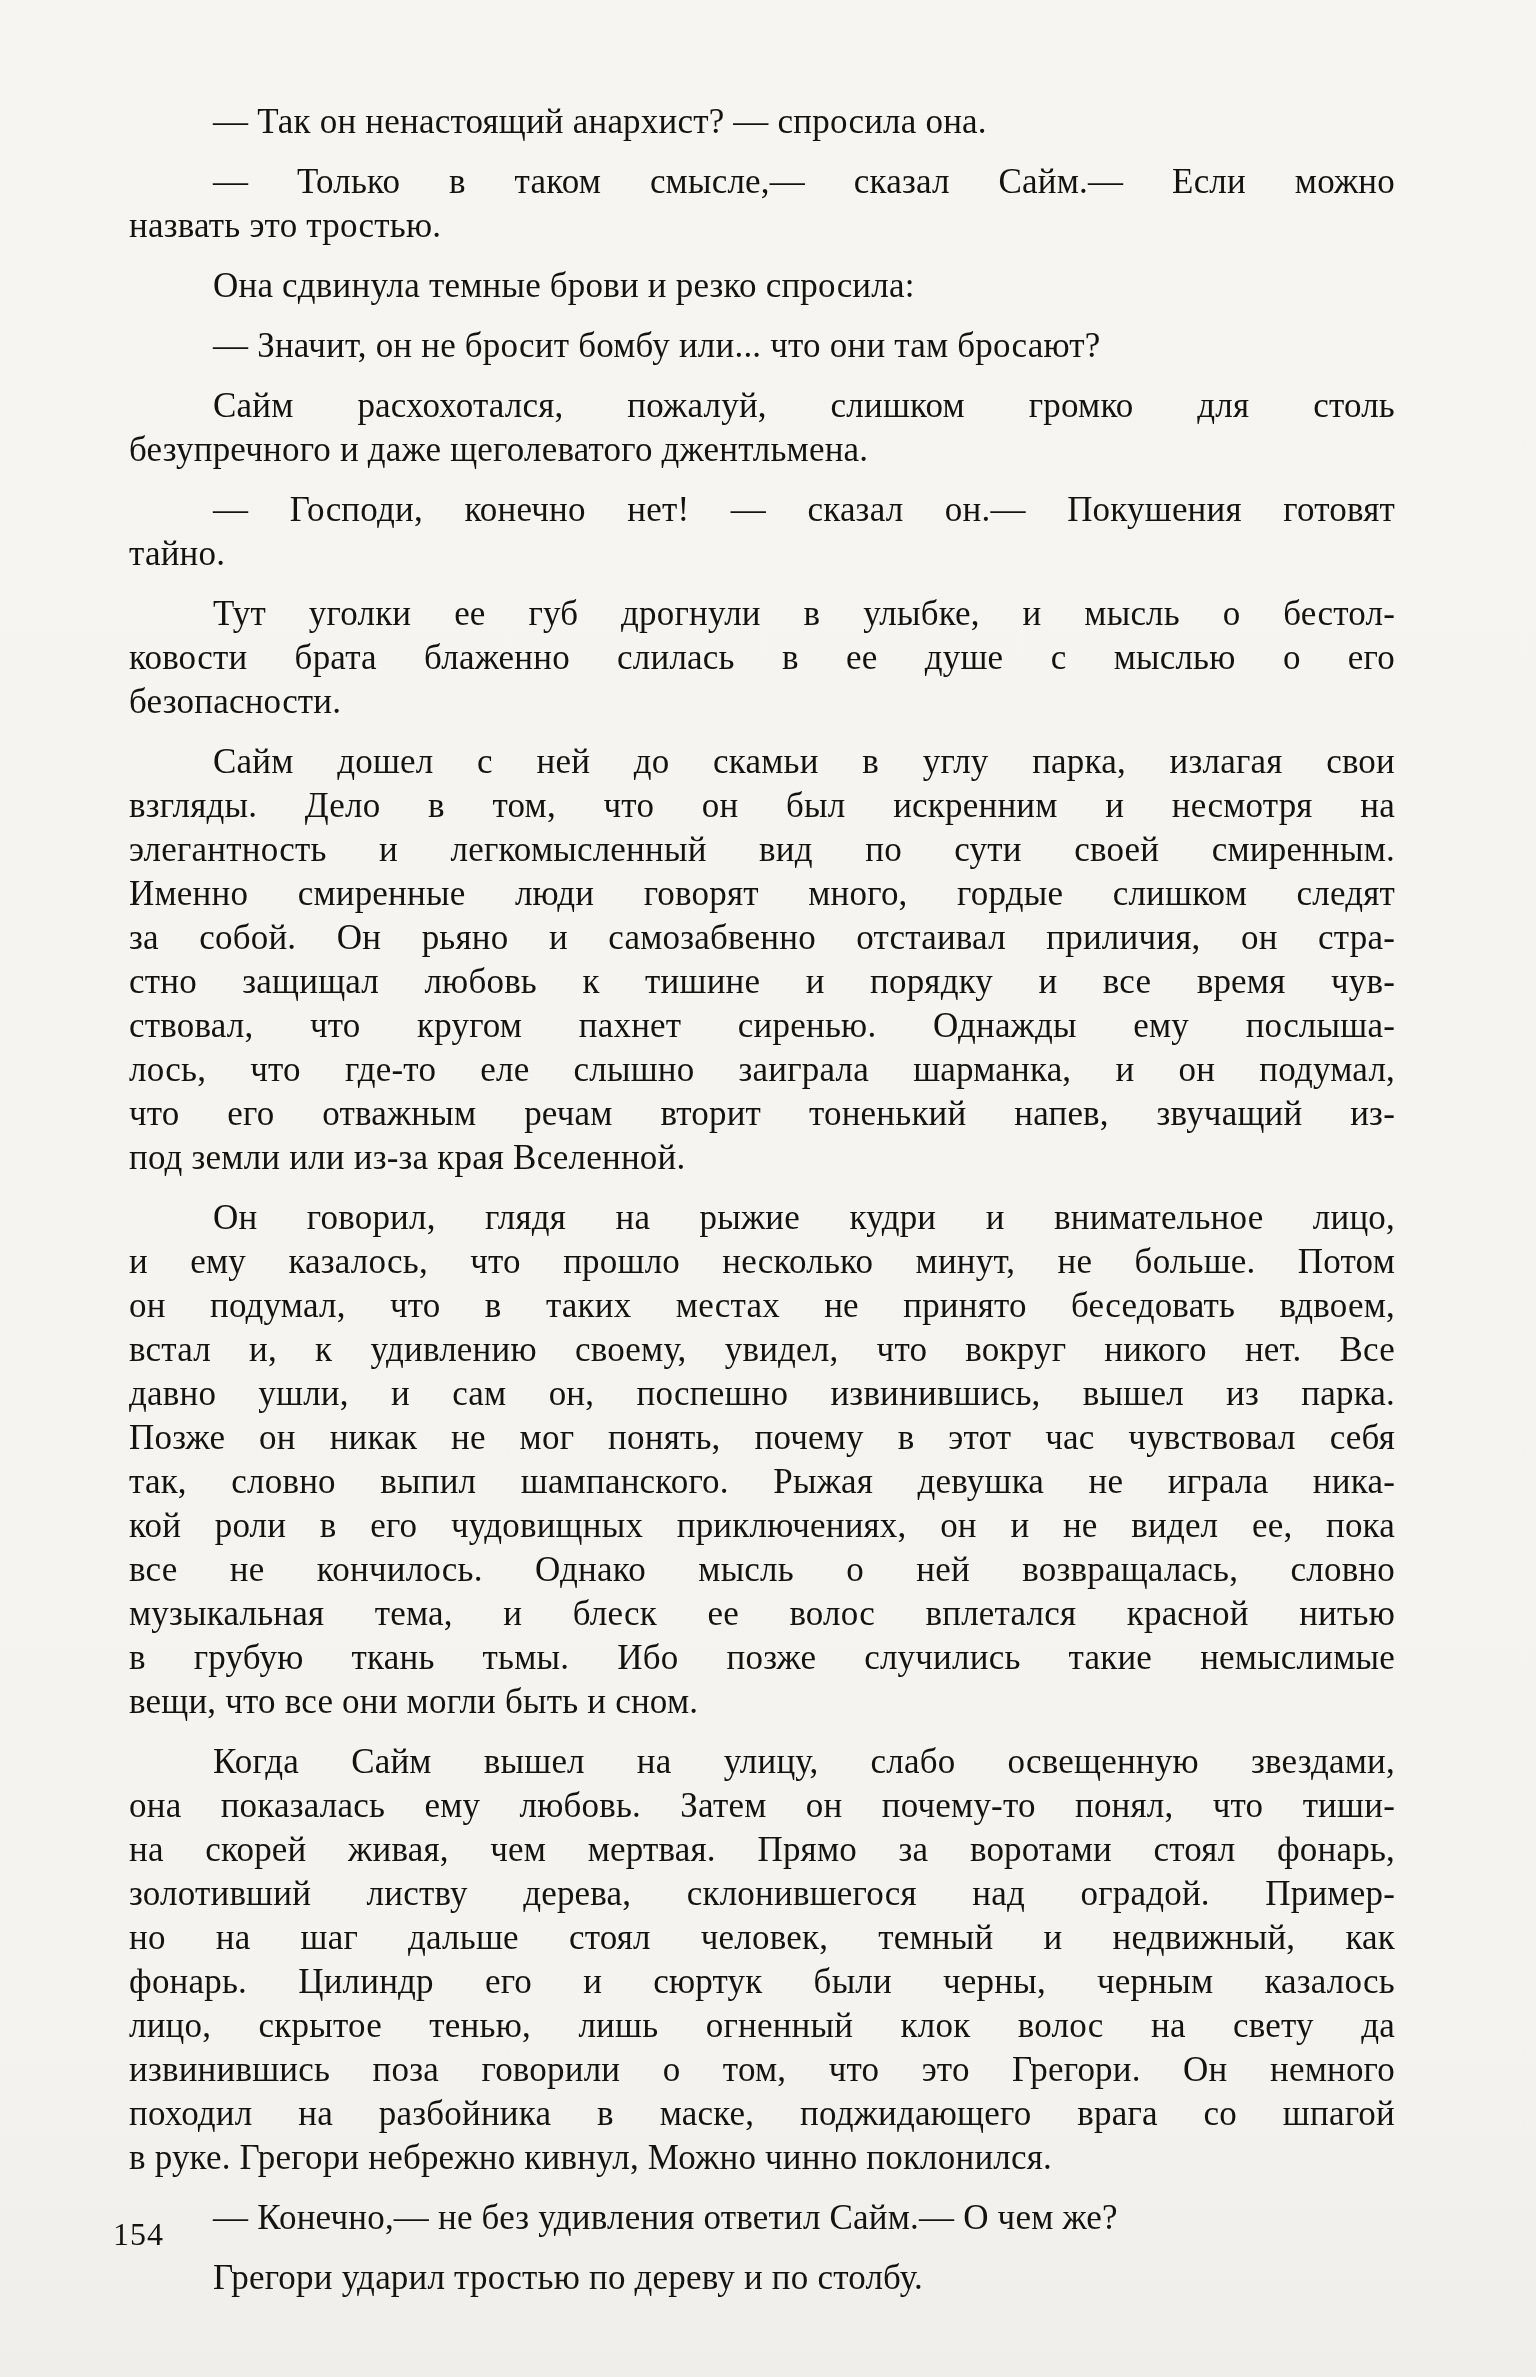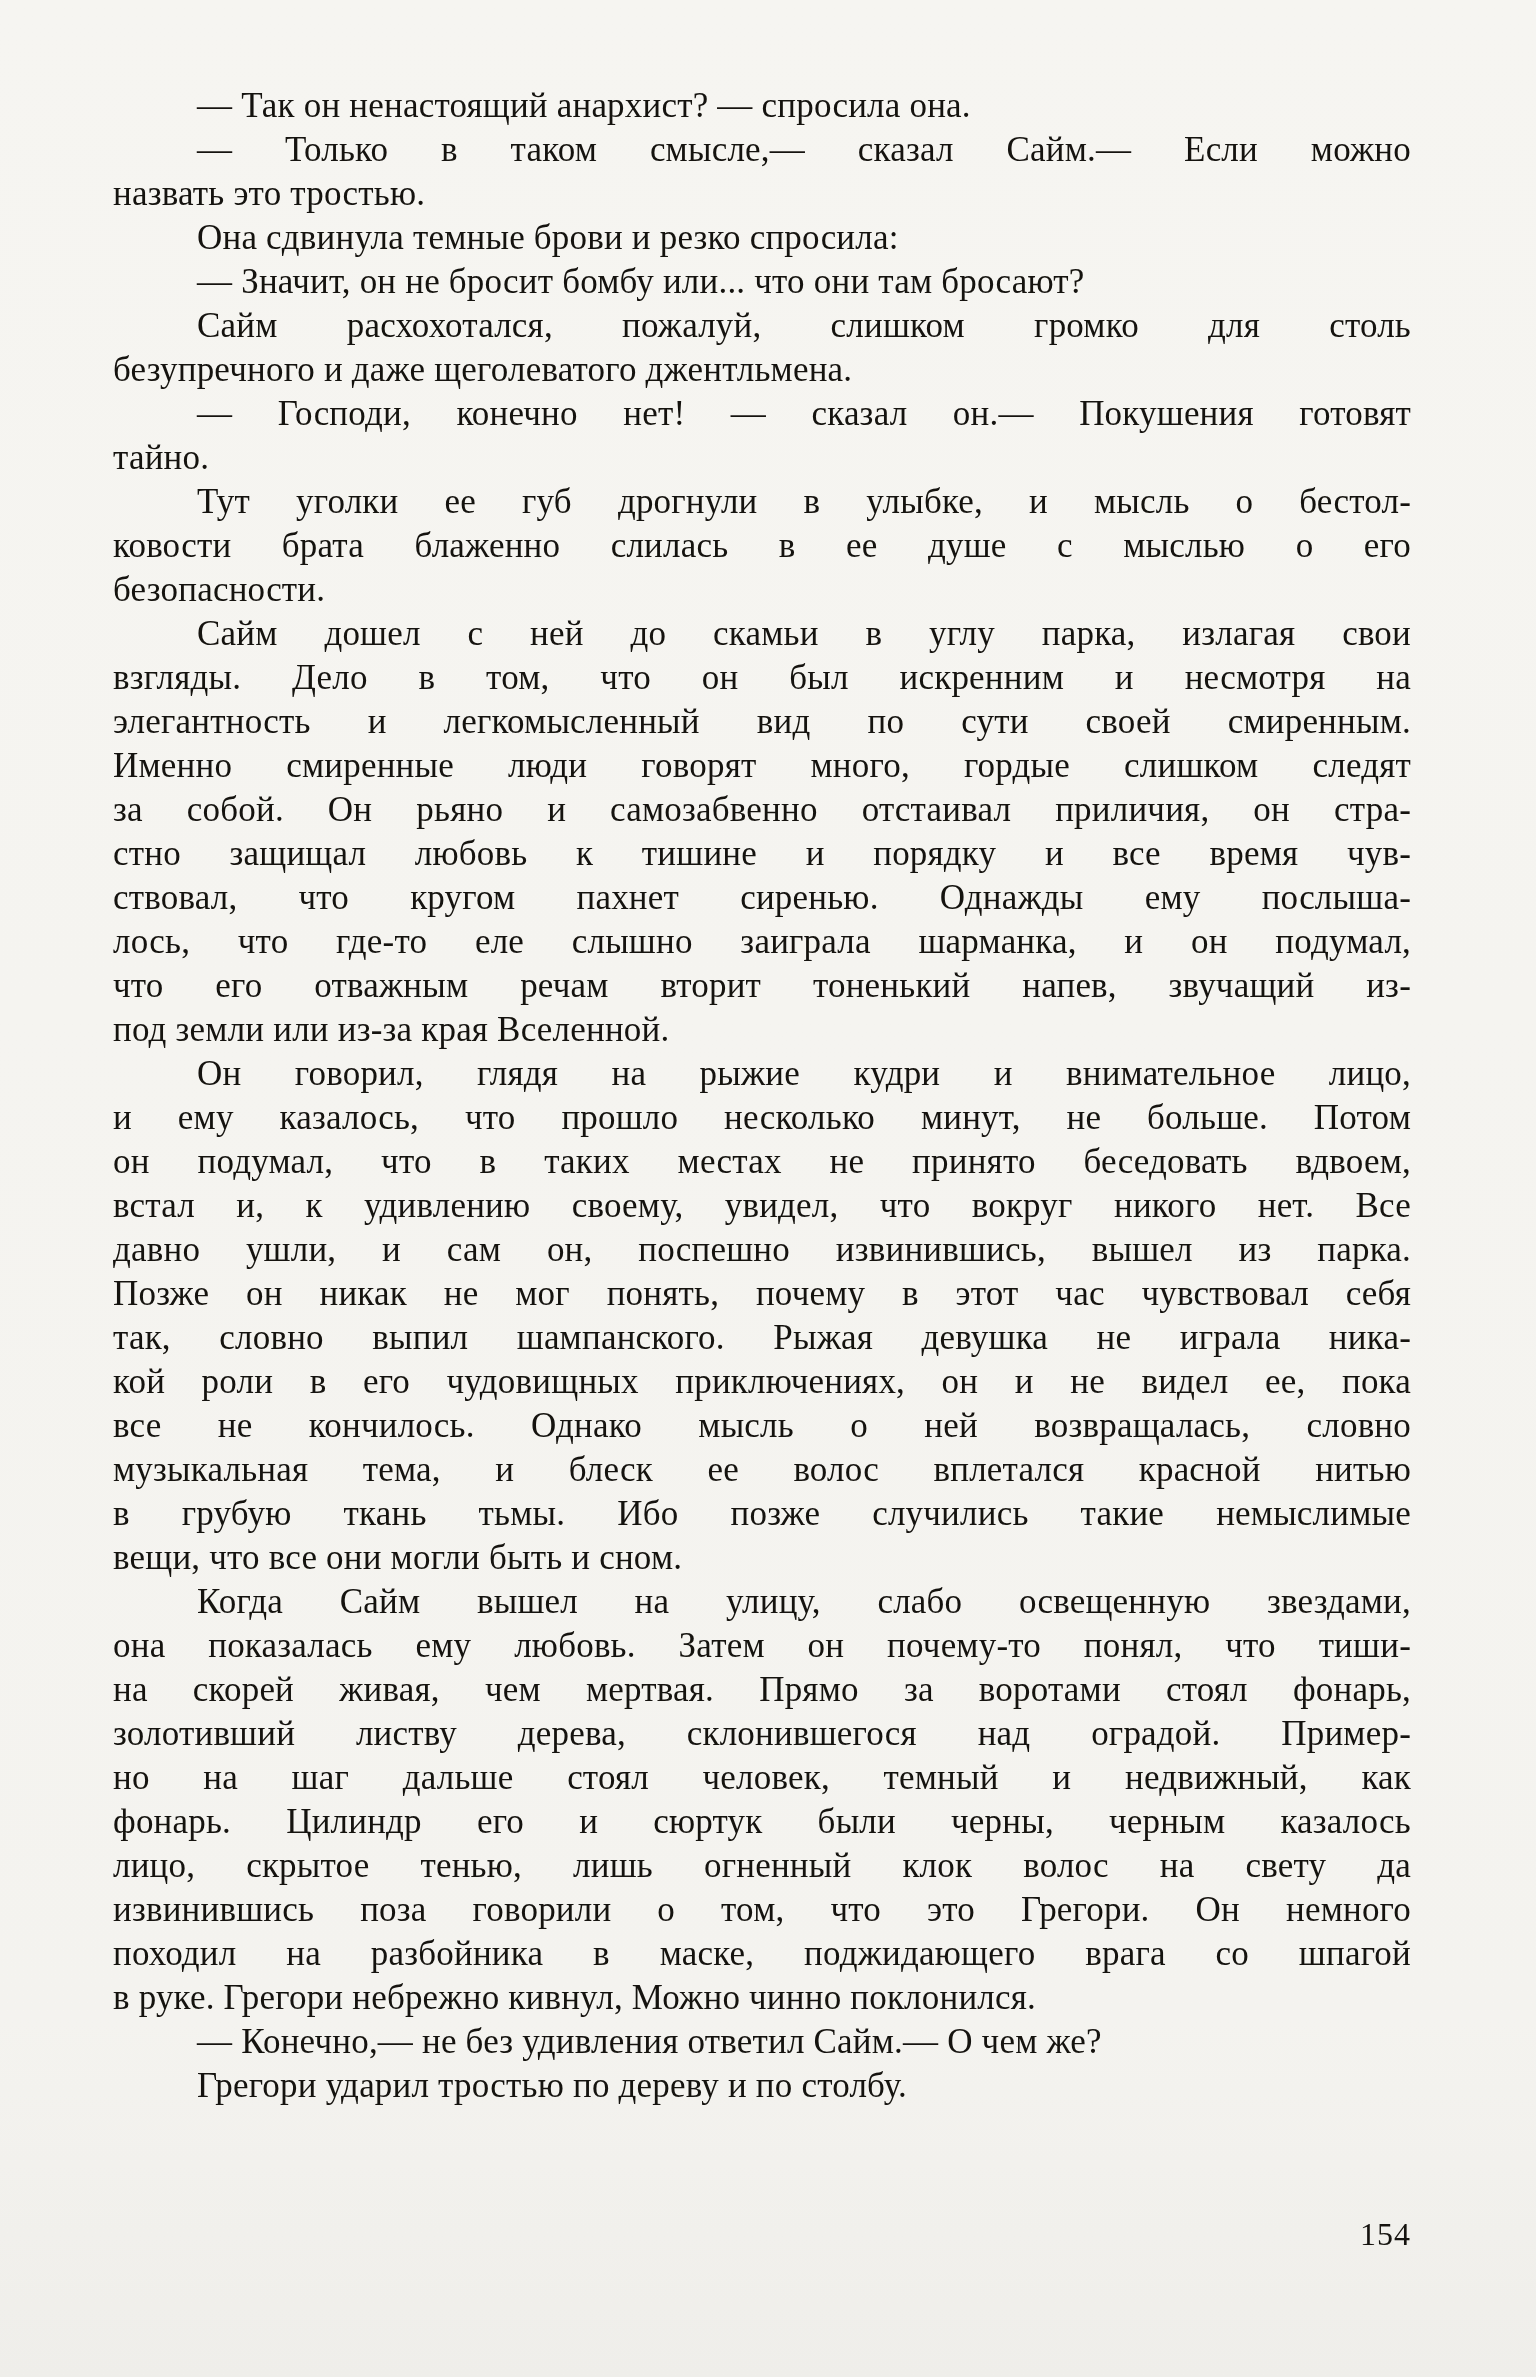--- a/index.html
+++ b/index.html
@@ -23,40 +23,40 @@
   .text-block {
     position: absolute;
     left: 113px;
     top: 84px;
     width: 1298px;
     font-size: 35px;
     line-height: 44px;
     letter-spacing: 0.2px;
   }
   .para {
-    margin: 0;
+    margin: 16px;
     padding: 0;
   }
   .line {
     white-space: normal;
     text-align: left;
   }
   .line.justify {
     text-align: justify;
     text-align-last: justify;
   }
   .line.indent {
     text-indent: 84px;
   }
   .page-number {
     position: absolute;
     left: 113px;
     width: 1298px;
     top: 2214px;
-    text-align: right;
+    text-align: left;
     font-size: 32px;
     line-height: 40px;
     letter-spacing: 1px;
   }
 </style>
 </head>
 <body>
 
 <div class="page">
   <div class="text-block" id="text-block">

